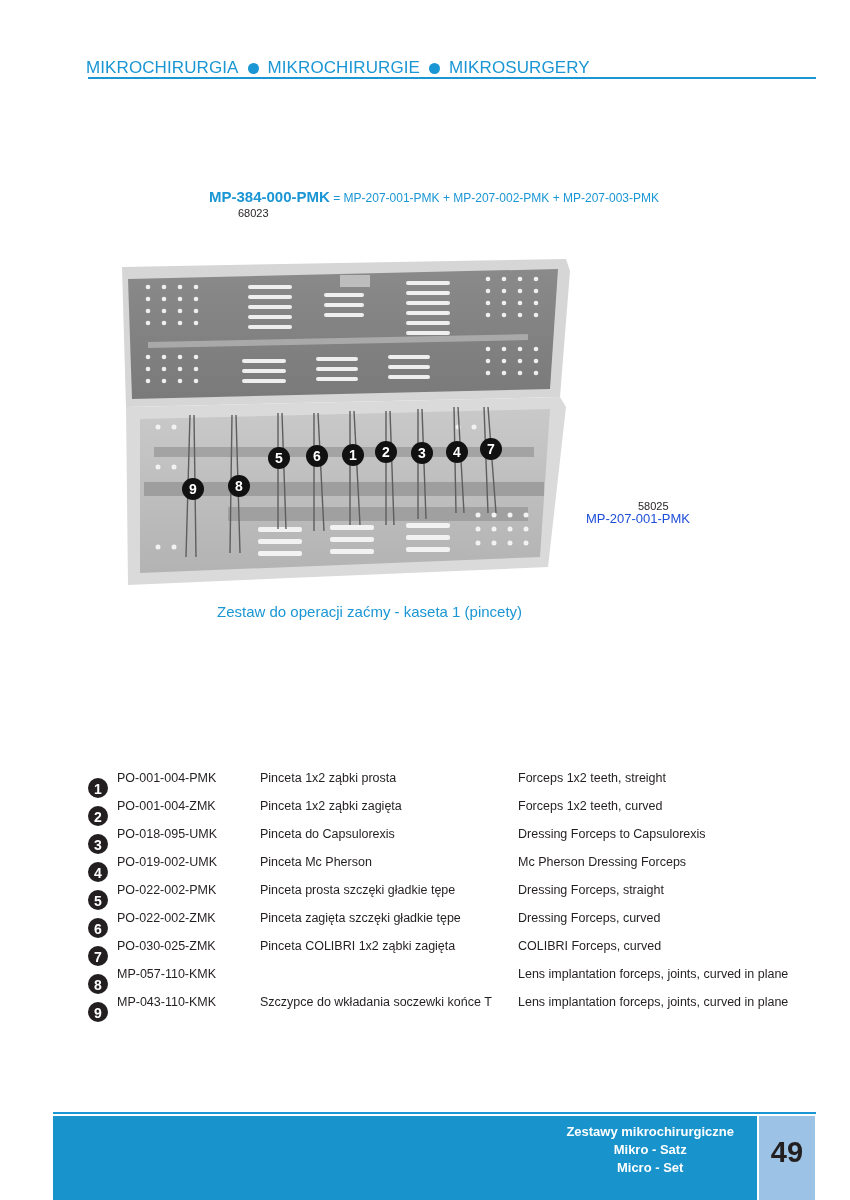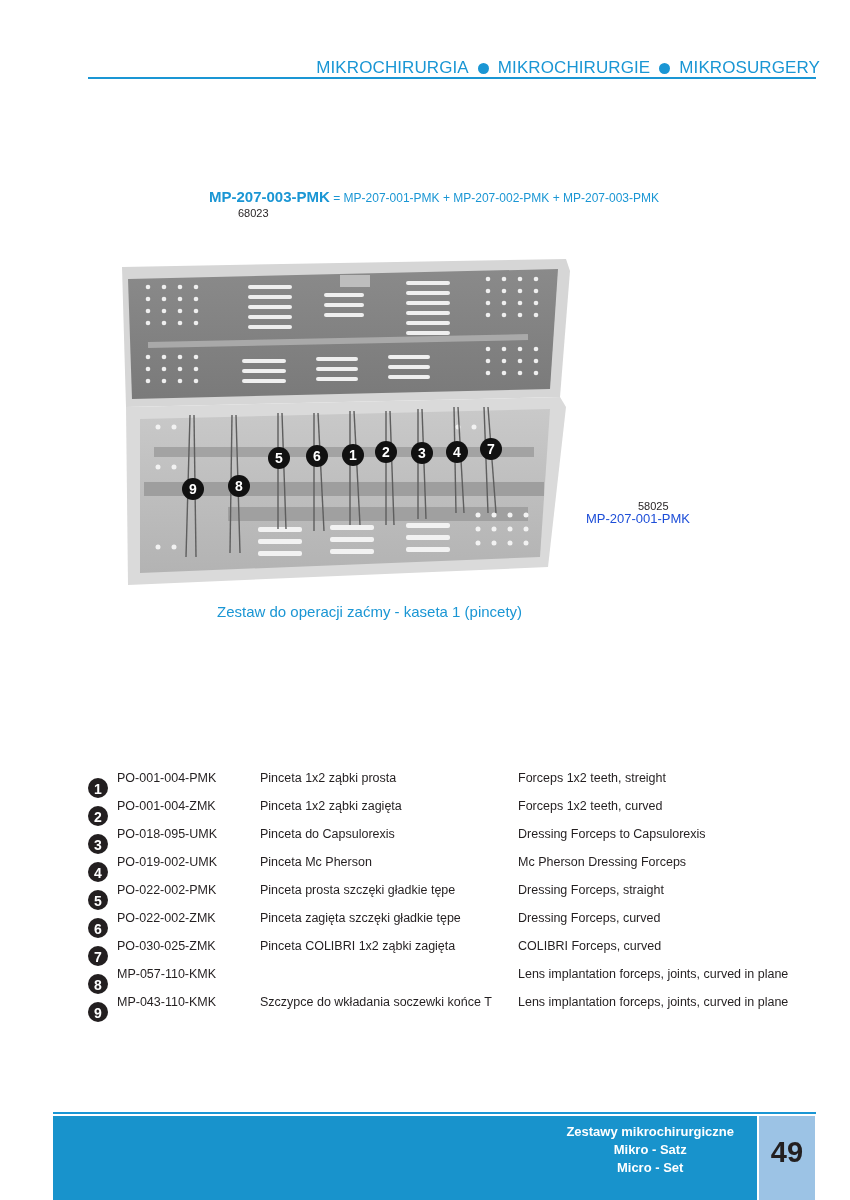--- a/index.html
+++ b/index.html
@@ -7,21 +7,21 @@
       width: 850px; height: 1200px; position: relative; overflow: hidden;
       background: #ffffff;
       font-family: "Liberation Sans", "DejaVu Sans", sans-serif;
       color: #231f20;
     }
     .abs { position: absolute; }
 
     
     .header-title {
       left: 86px; width: 734px; top: 57px; height: 22px;
-      text-align: right; color: #1a96d4; font-size: 17px; line-height: 22px;
+      text-align: left; color: #1a96d4; font-size: 17px; line-height: 22px;
       letter-spacing: 0.1px; white-space: nowrap;
     }
     .header-title .dot {
       display: inline-block; width: 11px; height: 11px; border-radius: 50%;
       background: #1a96d4; margin: 0 9px 1px 9px; vertical-align: middle;
     }
     .header-line { left: 88px; width: 728px; top: 77px; height: 2px; background: #1a96d4; }
 
     
     .set-line { left: 209px; top: 188px; white-space: nowrap; color: #1a96d4; font-size: 12px; }
@@ -63,21 +63,21 @@
   </style>
 </head>
 <body>
 
 <div class="abs header-title">
   <span>MIKROCHIRURGIA</span><span class="dot"></span><span>MIKROCHIRURGIE</span><span class="dot"></span><span>MIKROSURGERY</span>
 </div>
 <div class="abs header-line"></div>
 
 <div class="abs set-line">
-  <span class="main-code">MP-207-003-PMK</span>
+  <span class="main-code">MP-384-000-PMK</span>
   <span>= MP-207-001-PMK + MP-207-002-PMK + MP-207-003-PMK</span>
 </div>
 <div class="abs set-num">68023</div>
 
 <svg class="abs tray" viewBox="0 0 454 330">
   <defs>
     <linearGradient id="lidG" x1="0" y1="0" x2="0" y2="1">
       <stop offset="0" stop-color="#8a8a8a"></stop>
         <stop offset="1" stop-color="#7a7a7a"></stop>
     </linearGradient>

